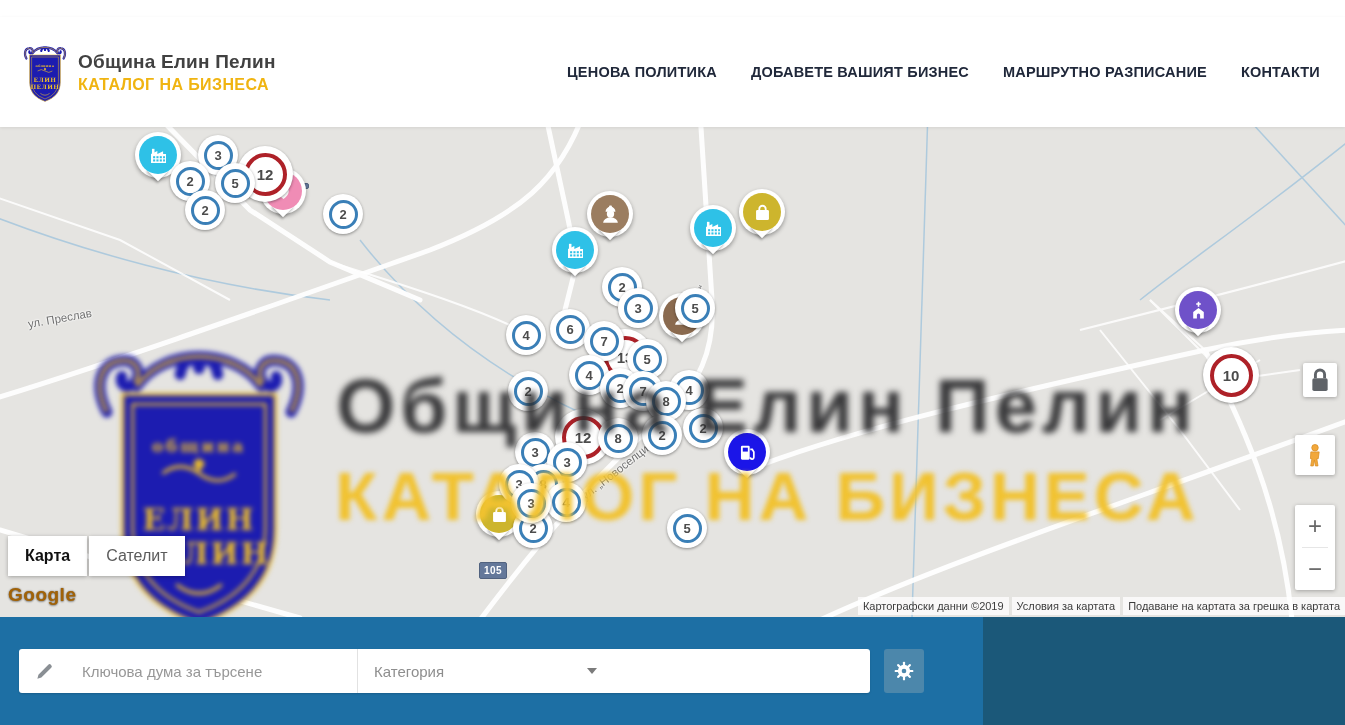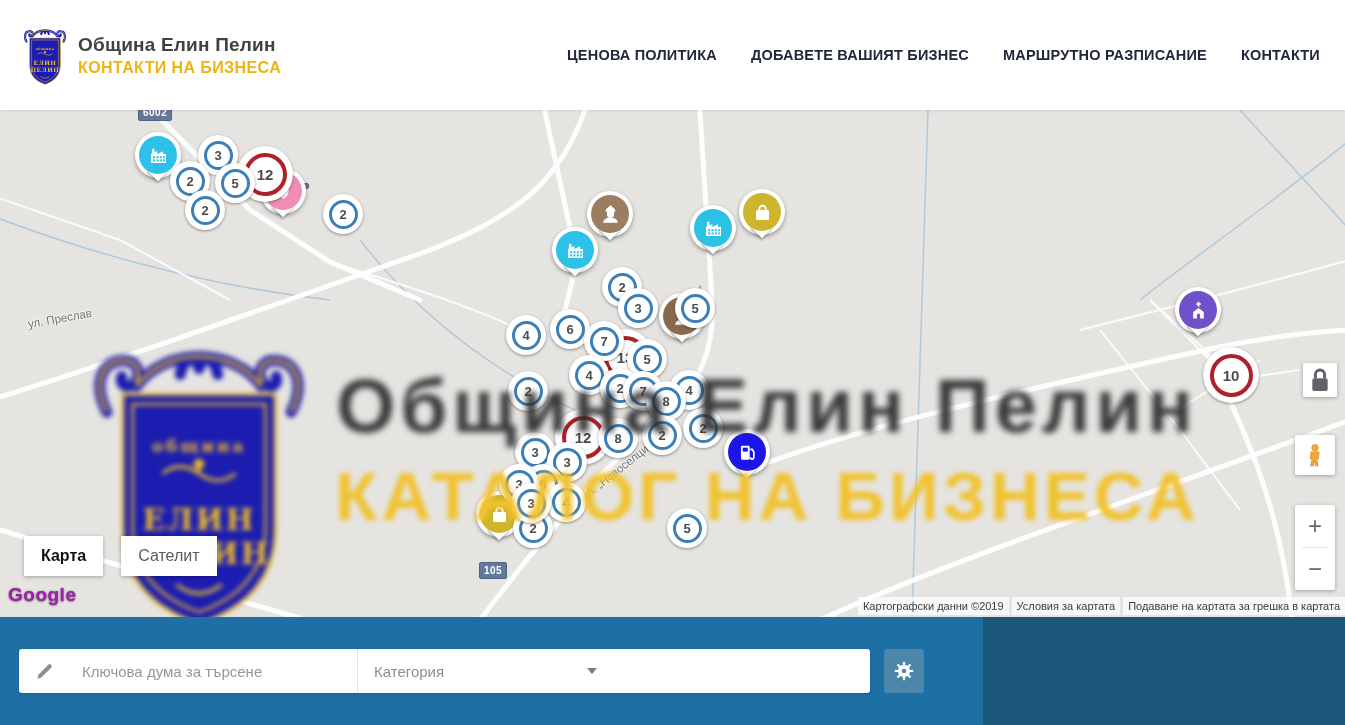--- a/index.html
+++ b/index.html
@@ -1,21 +1,21 @@
 <!DOCTYPE html>
 <html><head>
 <meta charset="utf-8">
 <style>
   * { margin:0; padding:0; box-sizing:border-box; }
   html,body { background:#fff; }
   .page { position:relative; width:1345px; height:725px; overflow:hidden;
           font-family:"Liberation Sans", sans-serif; background:#fff; }
 
   
-  .header { position:absolute; left:0; top:0; width:1345px; height:110px; background:#fff;
+  .header { position:absolute; left:0; top:17px; width:1345px; height:110px; background:#fff;
             box-shadow:0 1px 3px rgba(0,0,0,.08); z-index:30; }
   .logo { position:absolute; left:22px; top:24px; display:flex; align-items:center; }
   .logo-crest { width:46px; height:62px; }
   .logo-text { margin-left:10px; }
   .logo-title { font-size:19px; font-weight:700; color:#414141; letter-spacing:.2px; }
   .logo-sub { font-size:16px; font-weight:700; color:#f0b411; letter-spacing:.4px; margin-top:3px; }
   .nav { position:absolute; right:25px; top:0; height:110px; display:flex; align-items:center; gap:34px; }
   .nav a { text-decoration:none; font-size:14.5px; font-weight:700; color:#20283a; letter-spacing:.2px; cursor:pointer;text-align:right; }
 
   
@@ -52,24 +52,24 @@
   .wm-title { position:absolute; left:322px; top:252px; width:890px; text-align:center; z-index:5;
               font-size:76px; font-weight:700; letter-spacing:5px; color:rgba(44,44,46,.93);
               filter:blur(3px); white-space:nowrap; }
   .wm-sub { position:absolute; left:330px; top:347px; width:875px; text-align:center; z-index:5;
             font-size:69px; font-weight:700; letter-spacing:4px; color:#f1c230;
             filter:blur(2.5px); white-space:nowrap; }
 
   
   .maptype { position:absolute; left:8px; top:426px; display:flex; z-index:8; }
   .maptype .btn { background:#fff; height:40px; padding:0 17px; display:flex; align-items:center;
-                  box-shadow:0 1px 4px rgba(0,0,0,.3); font-size:16px; cursor:pointer;margin-left:16px; }
+                  box-shadow:0 1px 4px rgba(0,0,0,.3); font-size:16px; cursor:pointer; }
   .maptype .btn.active { font-weight:700; color:#111; }
-  .maptype .btn.idle { color:#5b5b5b; margin-left:18px; }
-  .glogo { position:absolute; left:8px; top:474px; z-index:8; font-size:19px; font-weight:700; color:#a21caf;
+  .maptype .btn.idle { color:#5b5b5b; margin-left:2px; }
+  .glogo { position:absolute; left:8px; top:474px; z-index:8; font-size:19px; font-weight:700; color:#a16207;
            letter-spacing:.5px; text-shadow:0 0 2px rgba(0,0,0,.45),0 1px 2px rgba(0,0,0,.3); cursor:pointer; }
   .attrib { position:absolute; right:0; bottom:2px; display:flex; gap:3px; z-index:8; font-size:11px; color:#3c3c3c; }
   .attrib span { background:rgba(255,255,255,.75); padding:3px 5px; white-space:nowrap; }
   .attrib .lnk { cursor:pointer; }
 
   .sq-btn { position:absolute; background:#fff; box-shadow:0 1px 4px rgba(0,0,0,.3); border-radius:2px;
             display:flex; align-items:center; justify-content:center; z-index:8; cursor:pointer; }
   .lock-btn { left:1303px; top:253px; width:34px; height:34px; }
   .pegman-btn { left:1295px; top:325px; width:40px; height:40px; }
   .zoomctl { position:absolute; left:1295px; top:395px; width:40px; height:85px; background:#fff;
@@ -127,21 +127,21 @@
     <path d="M48 80 h134 v124 q0 62 -67 86 q-67 -24 -67 -86 z" fill="none" stroke="#e9bb2d" stroke-width="2.5"></path>
     <text x="115" y="128" text-anchor="middle" fill="#e9bb2d" font-size="17" letter-spacing="3" font-family="DejaVu Serif, serif" font-weight="bold">община</text>
     <path d="M78 150 q18 -14 37 0 q19 14 37 0" stroke="#e9bb2d" fill="none" stroke-width="3"></path>
     <path d="M109 140 q6 -10 12 0 l-6 9z" fill="#e9bb2d"></path>
     <text x="115" y="207" text-anchor="middle" fill="#e9bb2d" font-size="30" letter-spacing="2" font-family="DejaVu Serif, serif" font-weight="bold">ЕЛИН</text>
     <text x="115" y="241" text-anchor="middle" fill="#e9bb2d" font-size="30" letter-spacing="2" font-family="DejaVu Serif, serif" font-weight="bold">ПЕЛИН</text>
     <path d="M92 262 q23 18 46 0" stroke="#e9bb2d" stroke-width="3" fill="none"></path>
   </svg></span>
       <span class="logo-text">
         <div class="logo-title">Община Елин Пелин</div>
-        <div class="logo-sub">КОНТАКТИ НА БИЗНЕСА</div>
+        <div class="logo-sub">КАТАЛОГ НА БИЗНЕСА</div>
       </span>
     </div>
     <div class="nav">
       <a>ЦЕНОВА ПОЛИТИКА</a>
       <a>ДОБАВЕТЕ ВАШИЯТ БИЗНЕС</a>
       <a>МАРШРУТНО РАЗПИСАНИЕ</a>
       <a>КОНТАКТИ</a>
     </div>
   </div>
 

